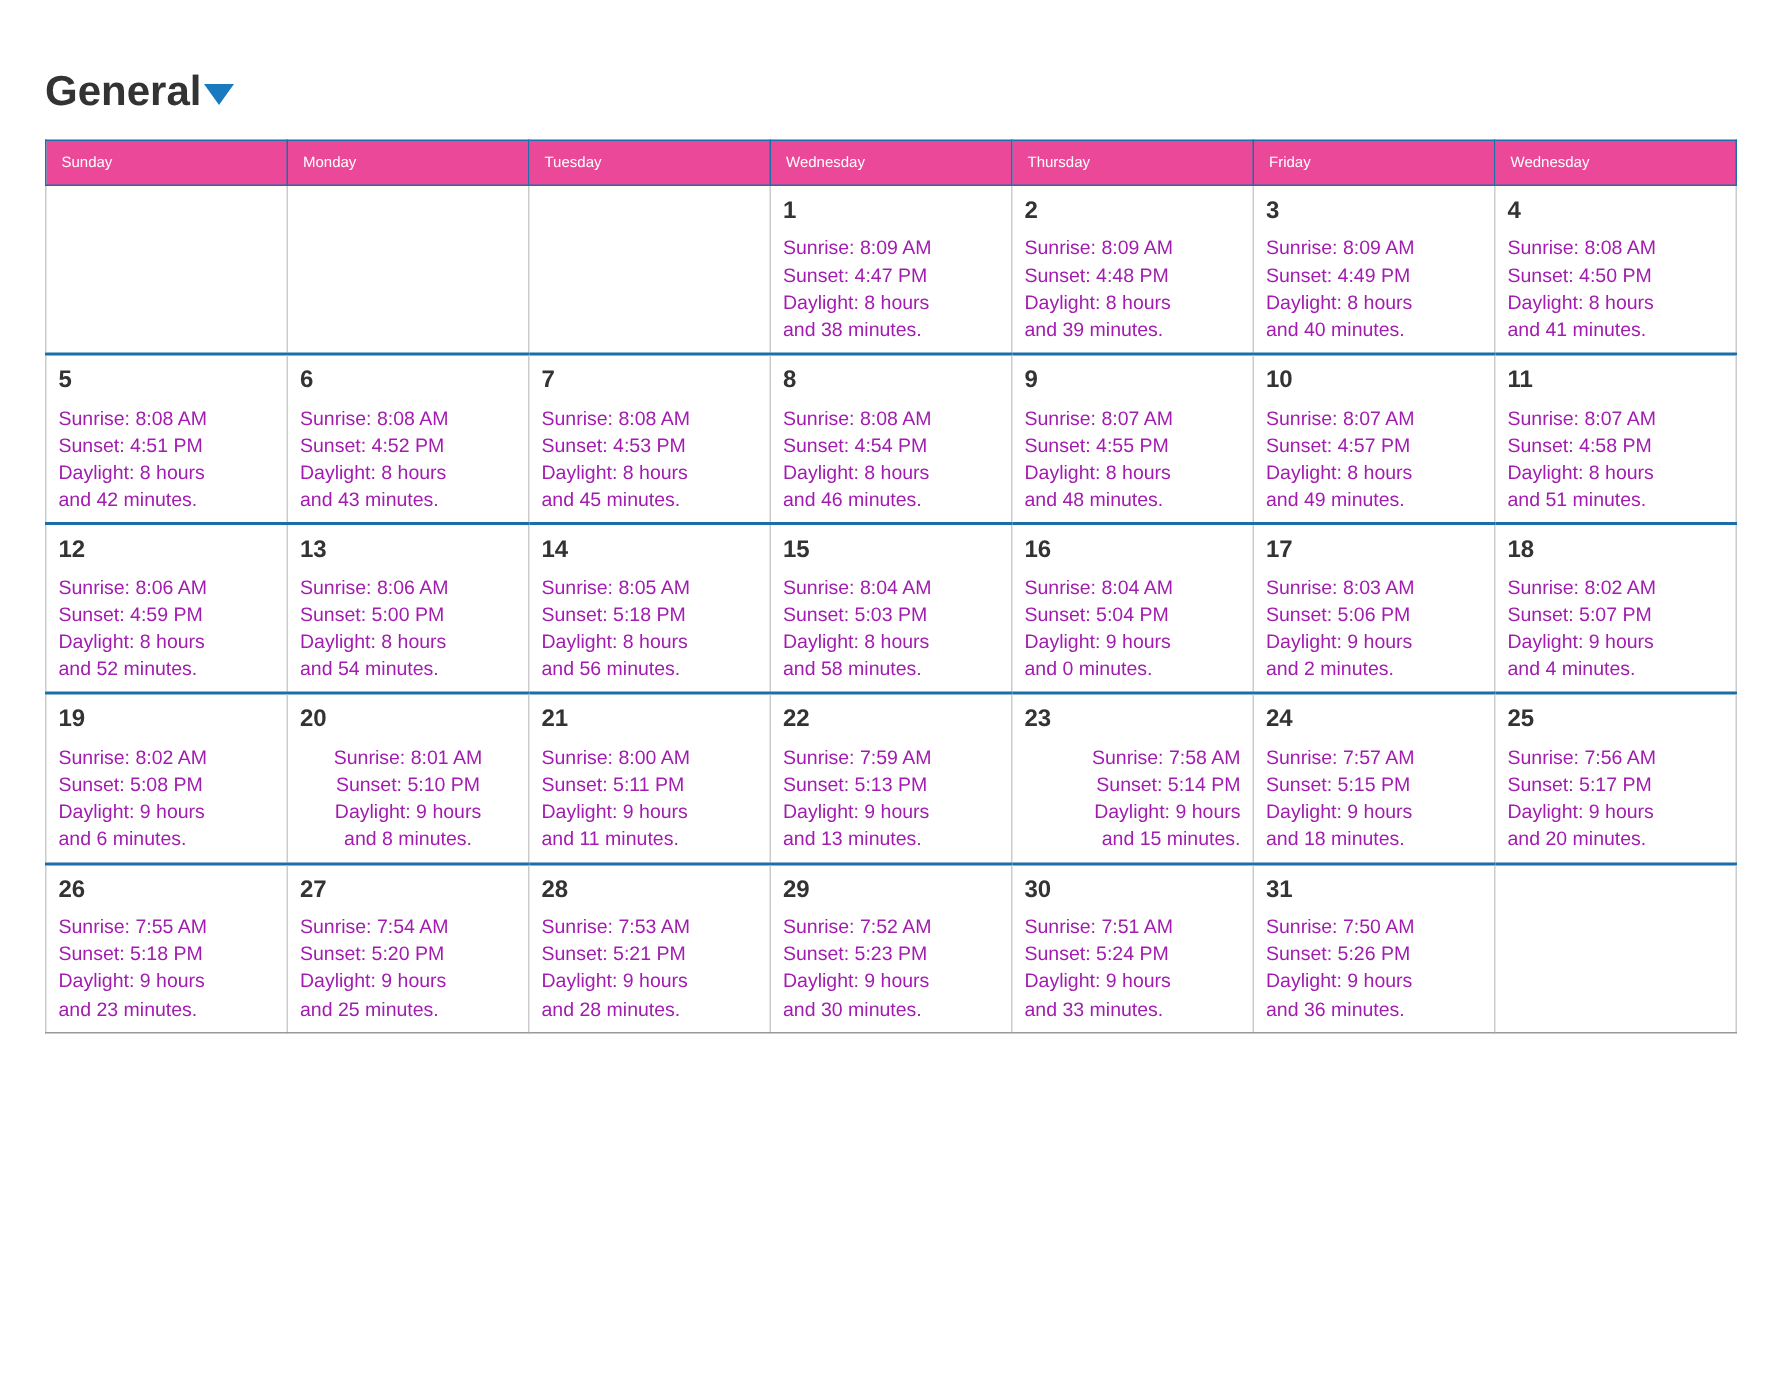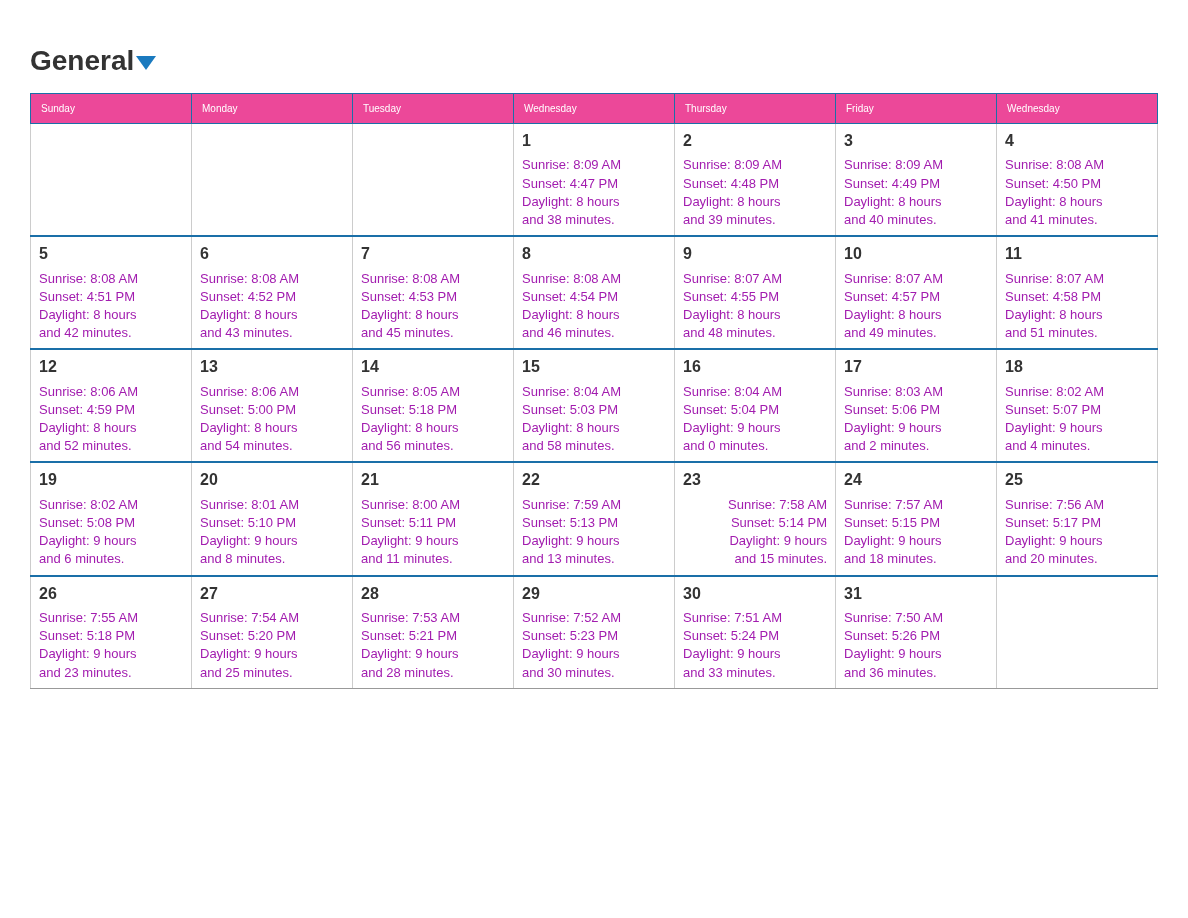--- a/index.html
+++ b/index.html
@@ -268,21 +268,21 @@
       <tr>
         <td>
           <div class="day-number">19</div>
           <div class="day-info" style="white-space: pre-line;">Sunrise: 8:02 AM
 Sunset: 5:08 PM
 Daylight: 9 hours
 and 6 minutes.</div>
         </td>
         <td>
           <div class="day-number">20</div>
-          <div class="day-info" style="white-space: pre-line;">Sunrise: 8:01 AM
+          <div class="day-info" style="white-space: pre-line; text-align: center;">Sunrise: 8:01 AM
 Sunset: 5:10 PM
 Daylight: 9 hours
 and 8 minutes.</div>
         </td>
         <td>
           <div class="day-number">21</div>
           <div class="day-info" style="white-space: pre-line;">Sunrise: 8:00 AM
 Sunset: 5:11 PM
 Daylight: 9 hours
 and 11 minutes.</div>

